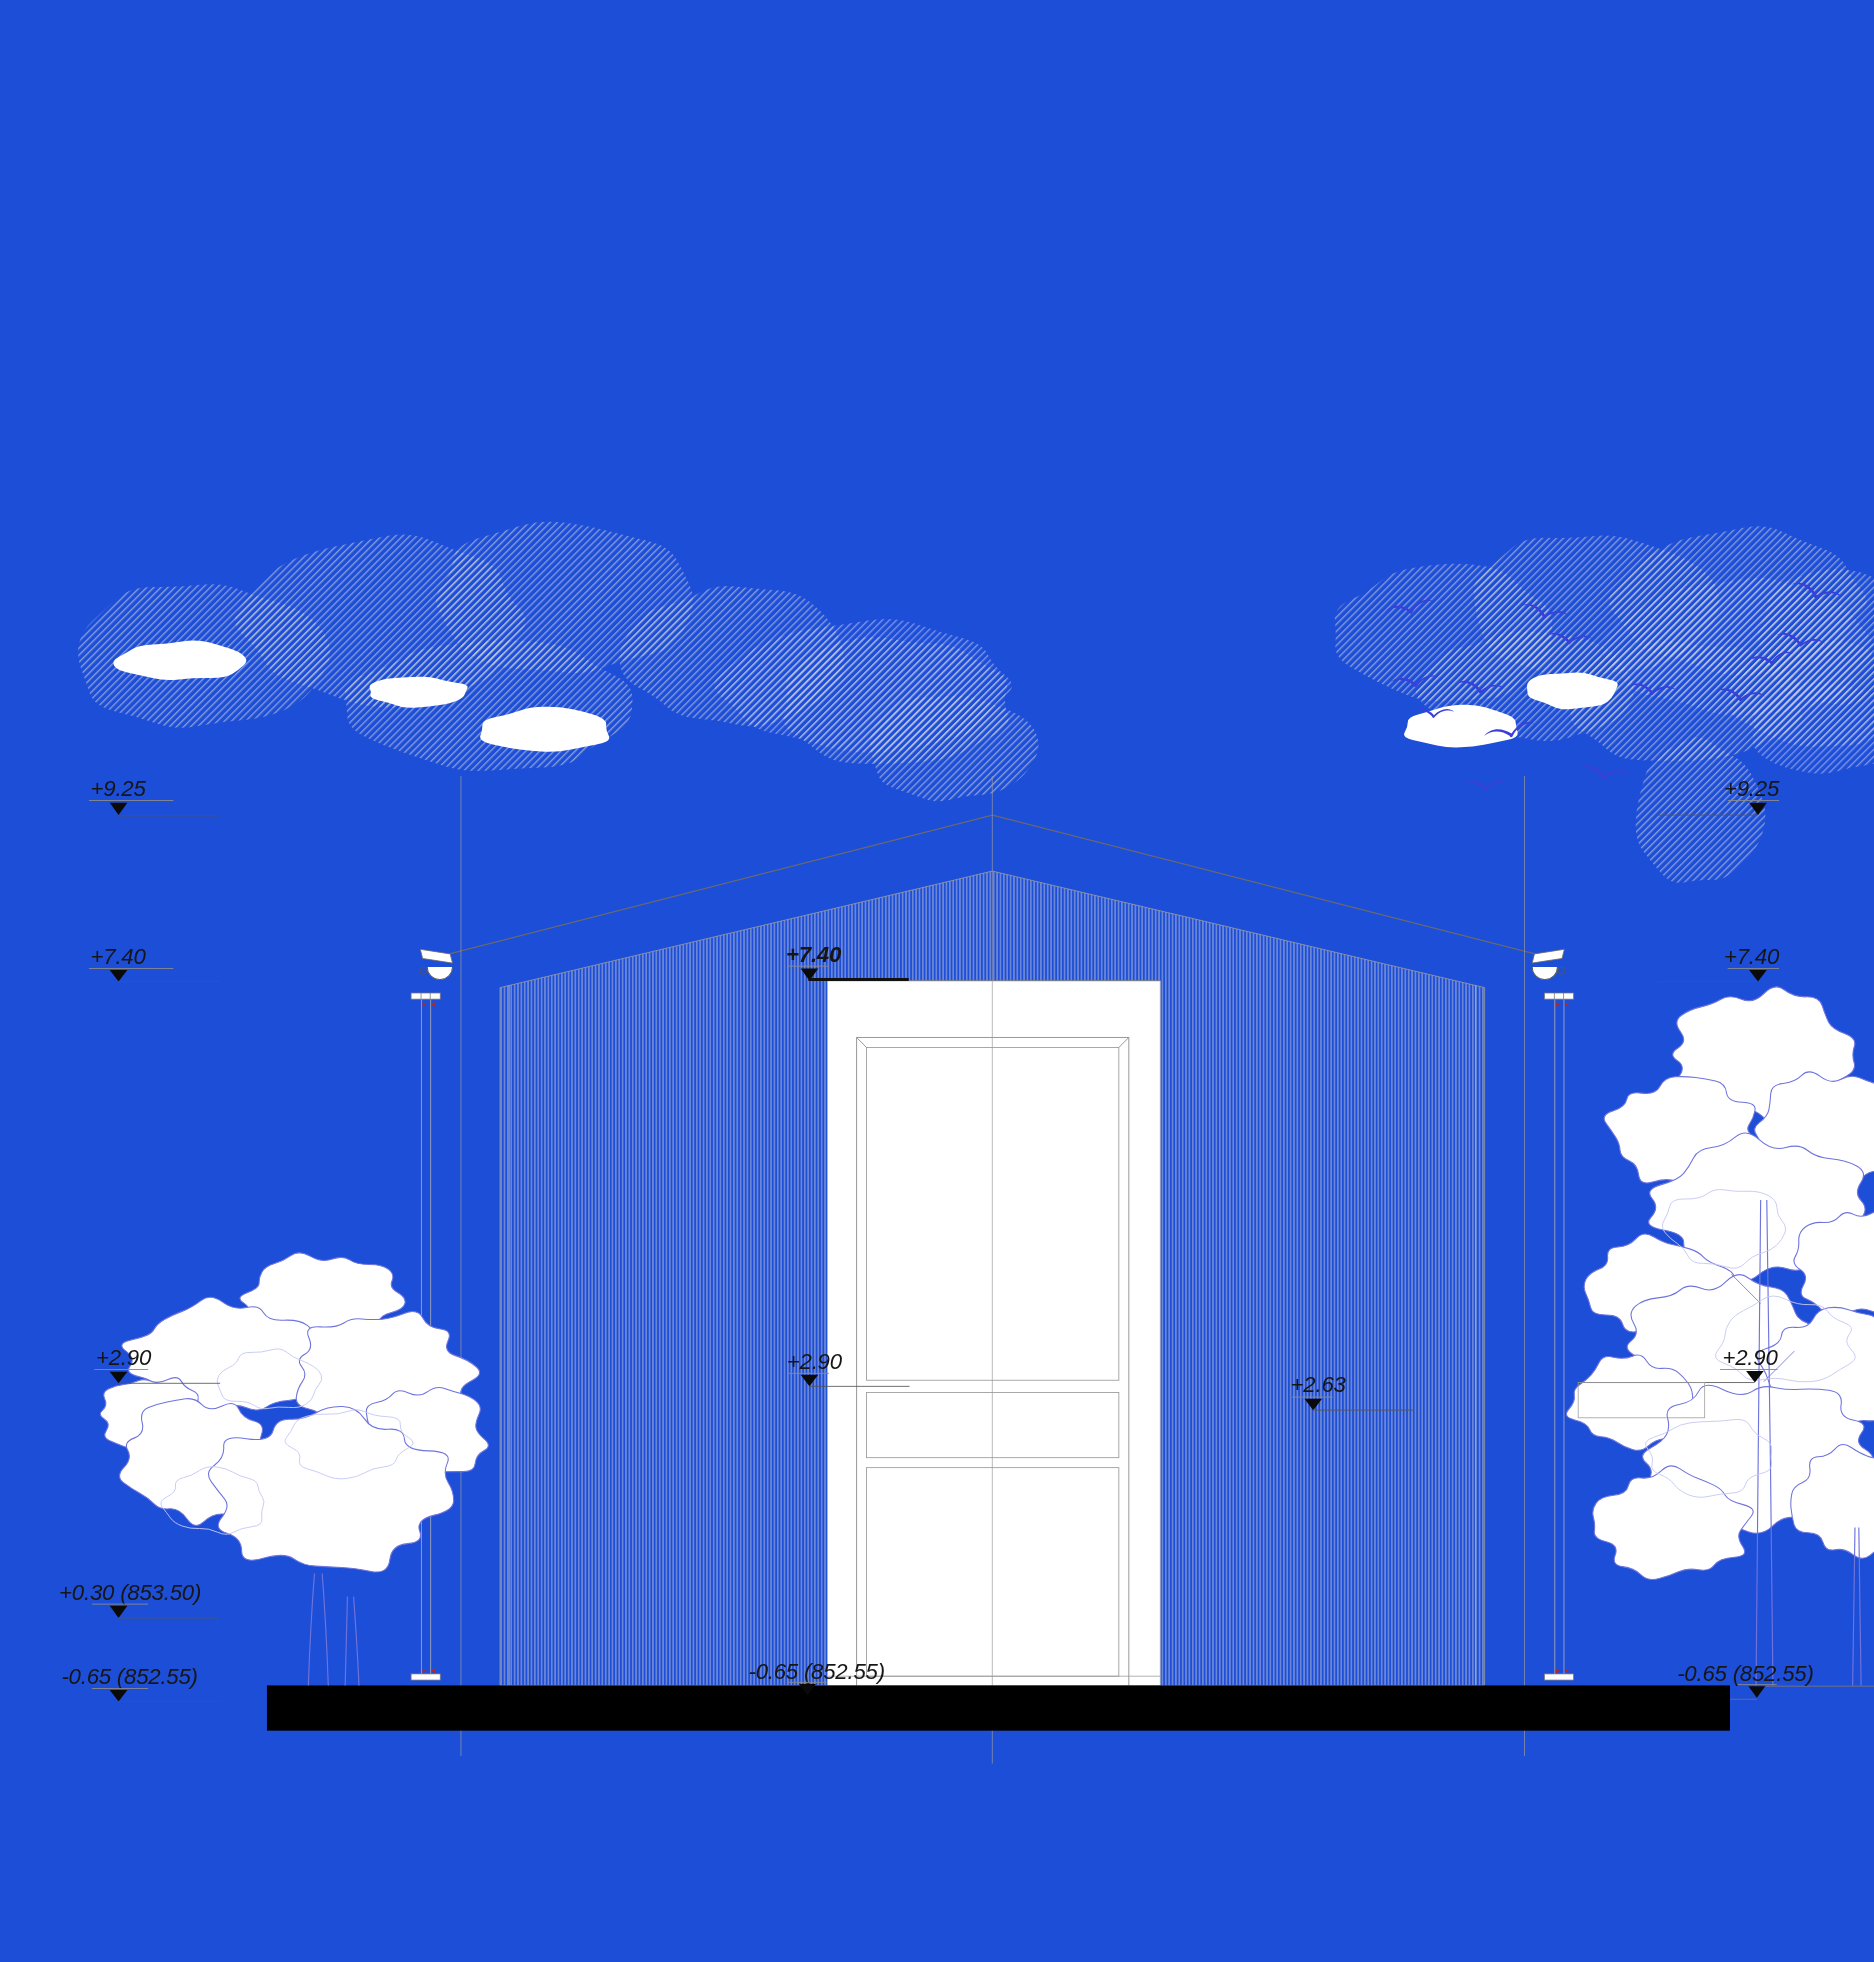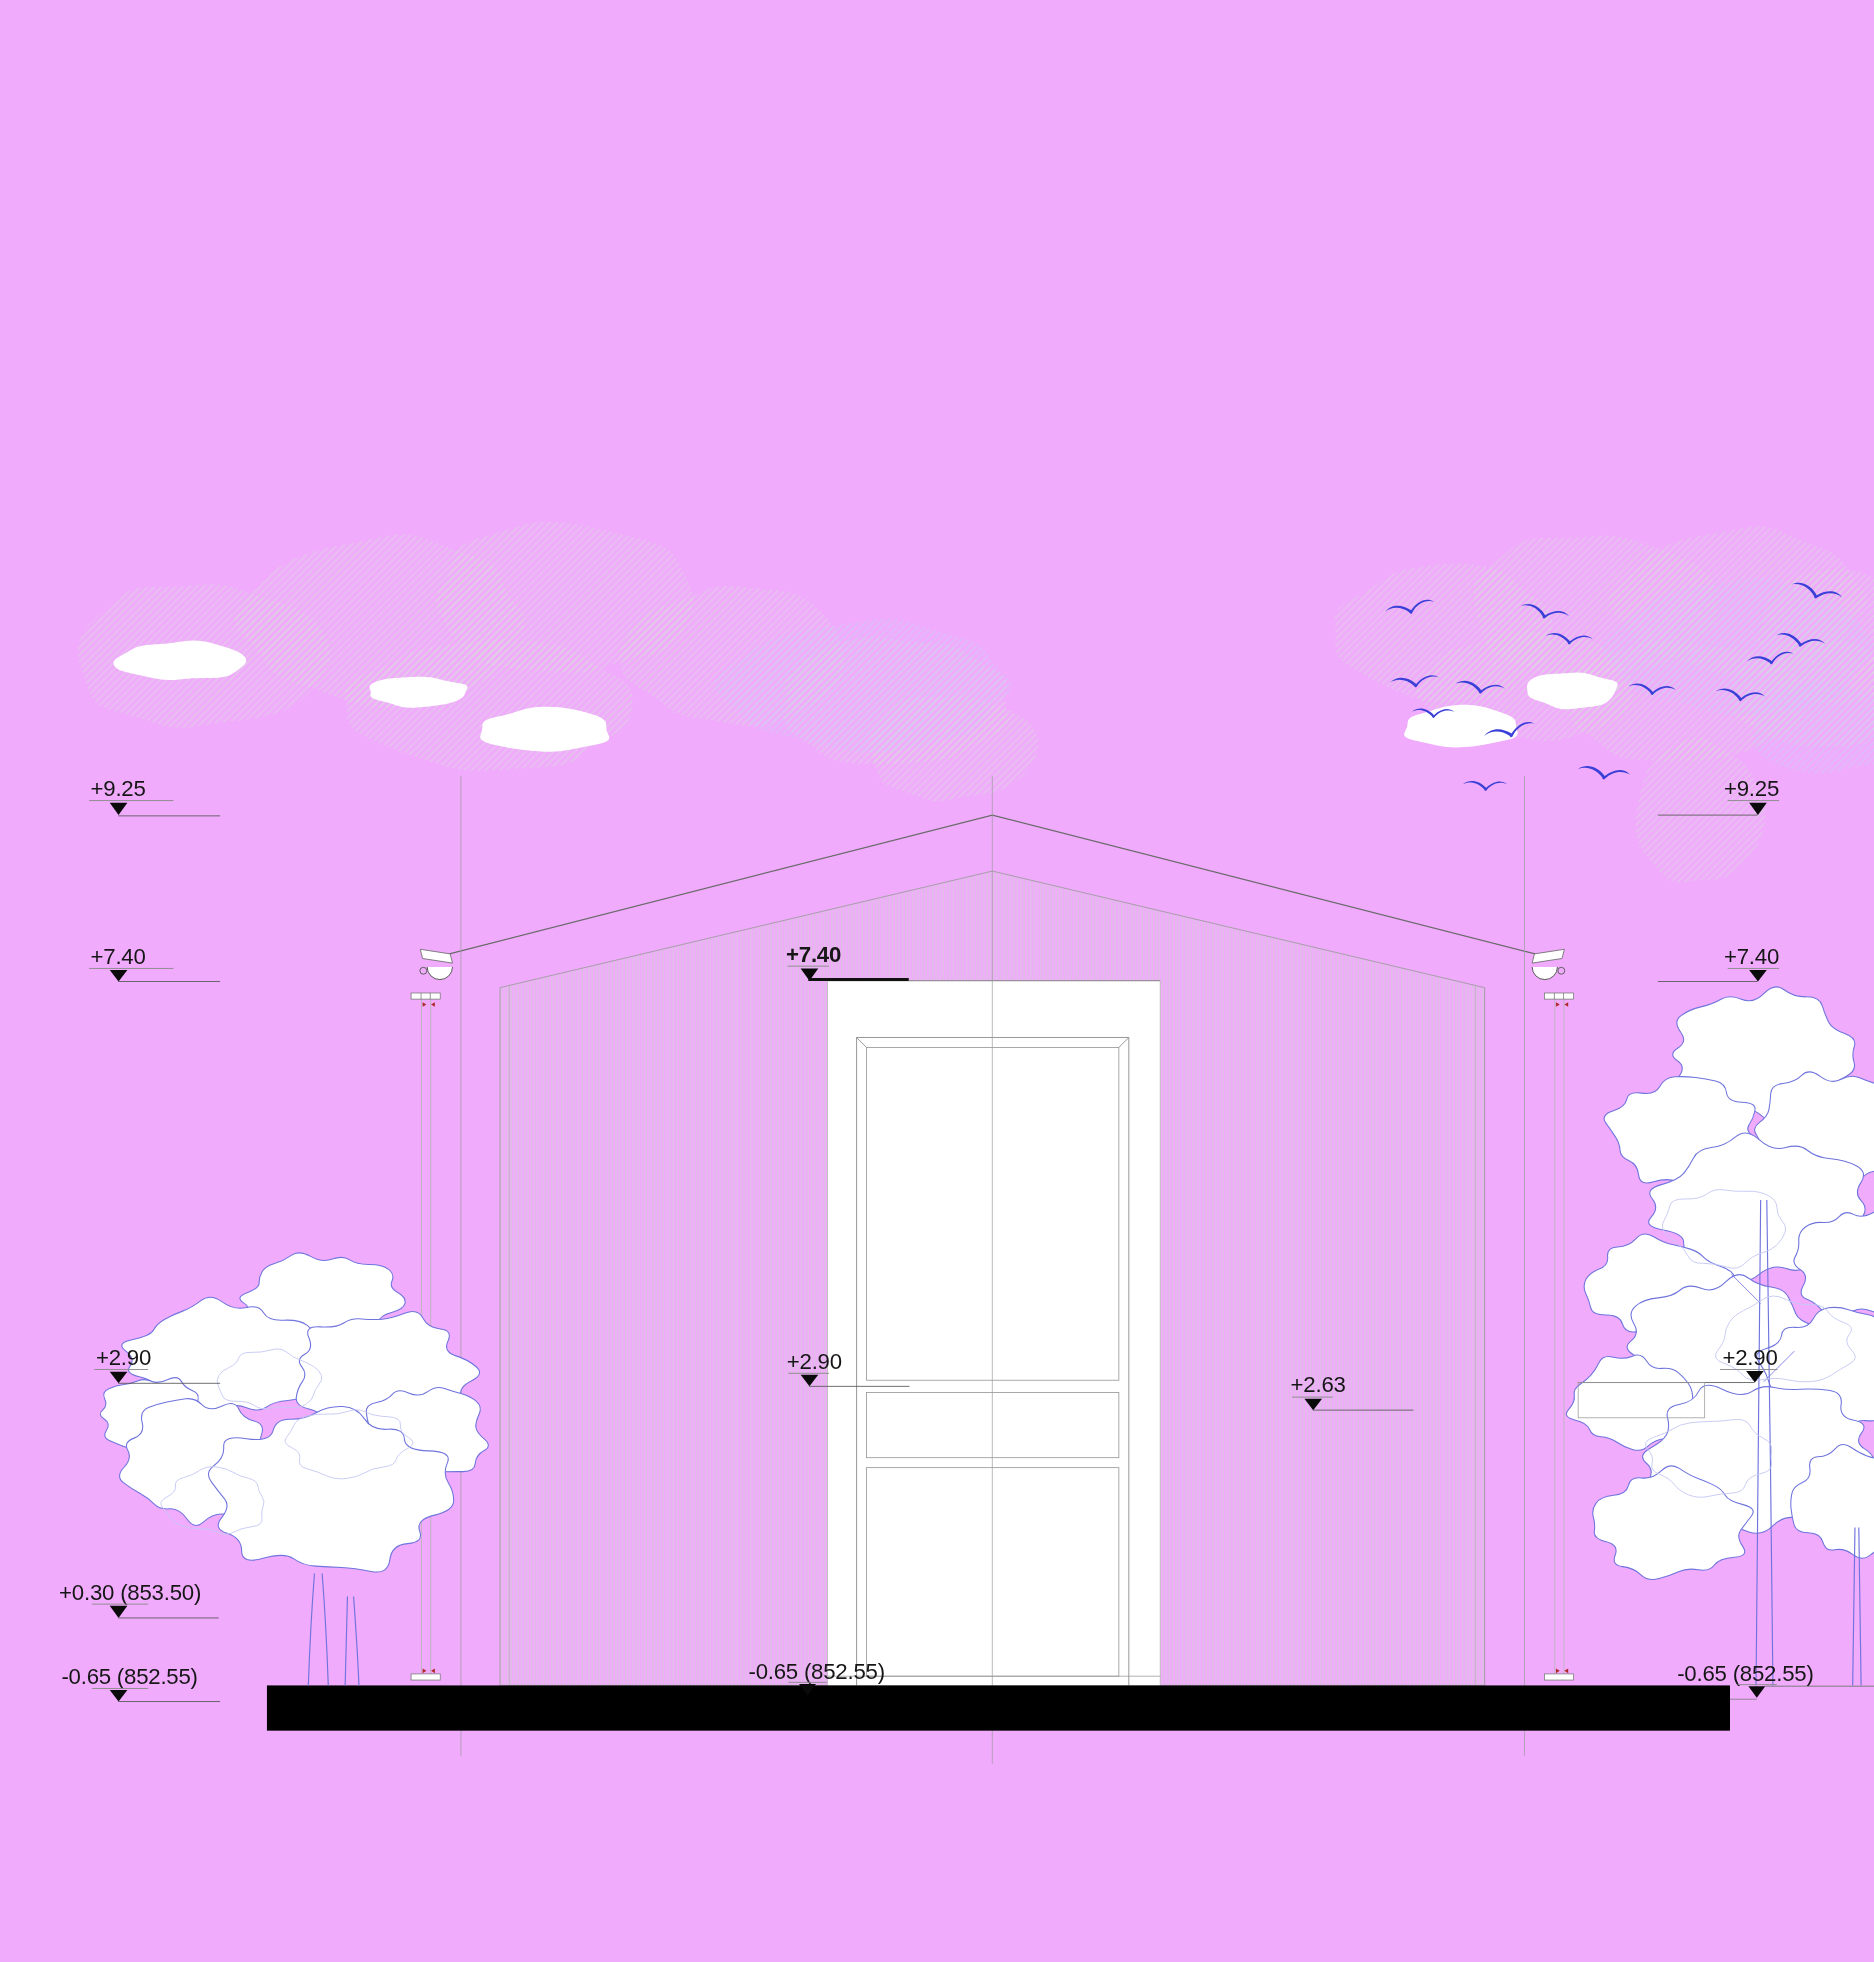--- a/index.html
+++ b/index.html
@@ -1,17 +1,17 @@
 <!DOCTYPE html>
 <html style="font-size:12.3px"><head>
 <meta charset="utf-8">
 <style>
   html,body{margin:0;padding:0;background:#ffffff;}
-  #canvas{position:relative;width:1875px;height:1963px;background:#f0abfc;overflow:hidden;
-          font-family:"Liberation Sans", sans-serif;}
+  #canvas{position:relative;width:1875px;height:1963px;background:#1d4ed8;overflow:hidden;
+          font-family:"Liberation Sans", sans-serif;font-style:italic;}
   svg{display:block;}
   .lvl{font-family:"Liberation Sans", sans-serif;font-size:29px;fill:#161616;letter-spacing:-0.3px;}
   .ul{stroke:#8a8a8a;stroke-width:1.2;}
   .leader{stroke:#555;stroke-width:1.1;}
   .tri{fill:#0a0a0a;}
   .thin{stroke:#b5b5b5;stroke-width:1;}
   .edge{stroke:#8f8f8f;stroke-width:1.2;fill:none;}
 </style>
 </head>
 <body>

